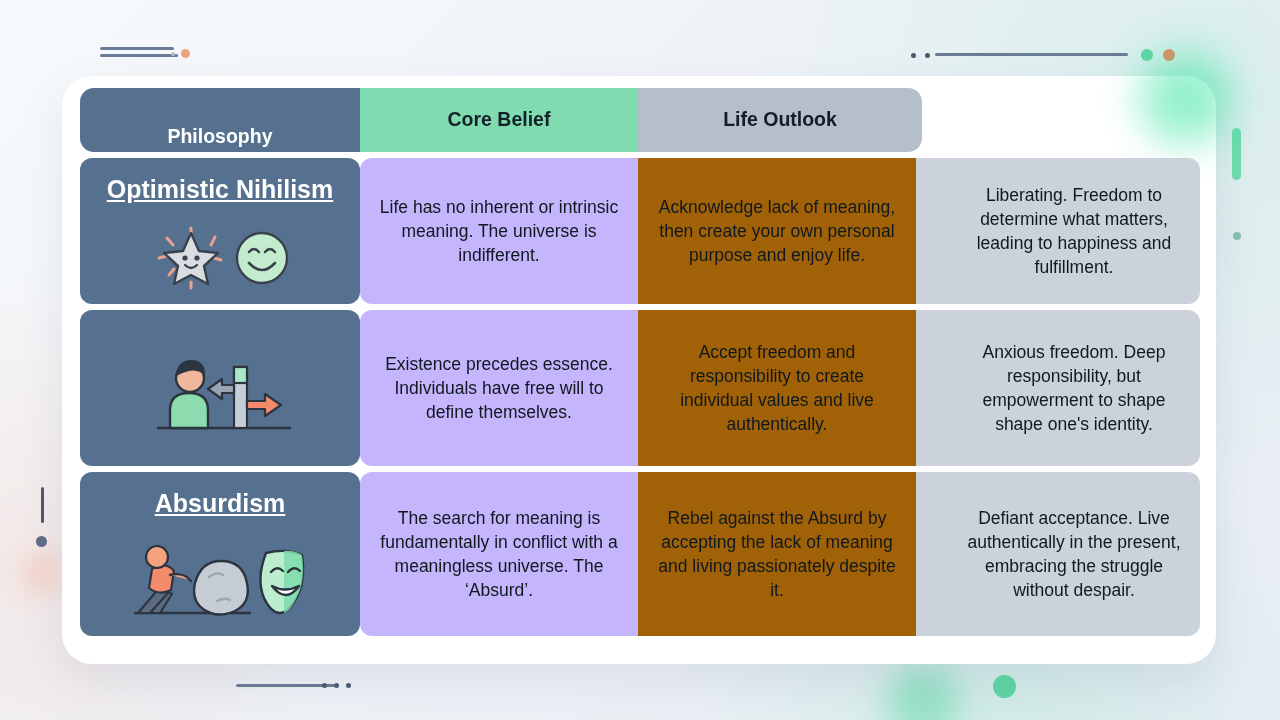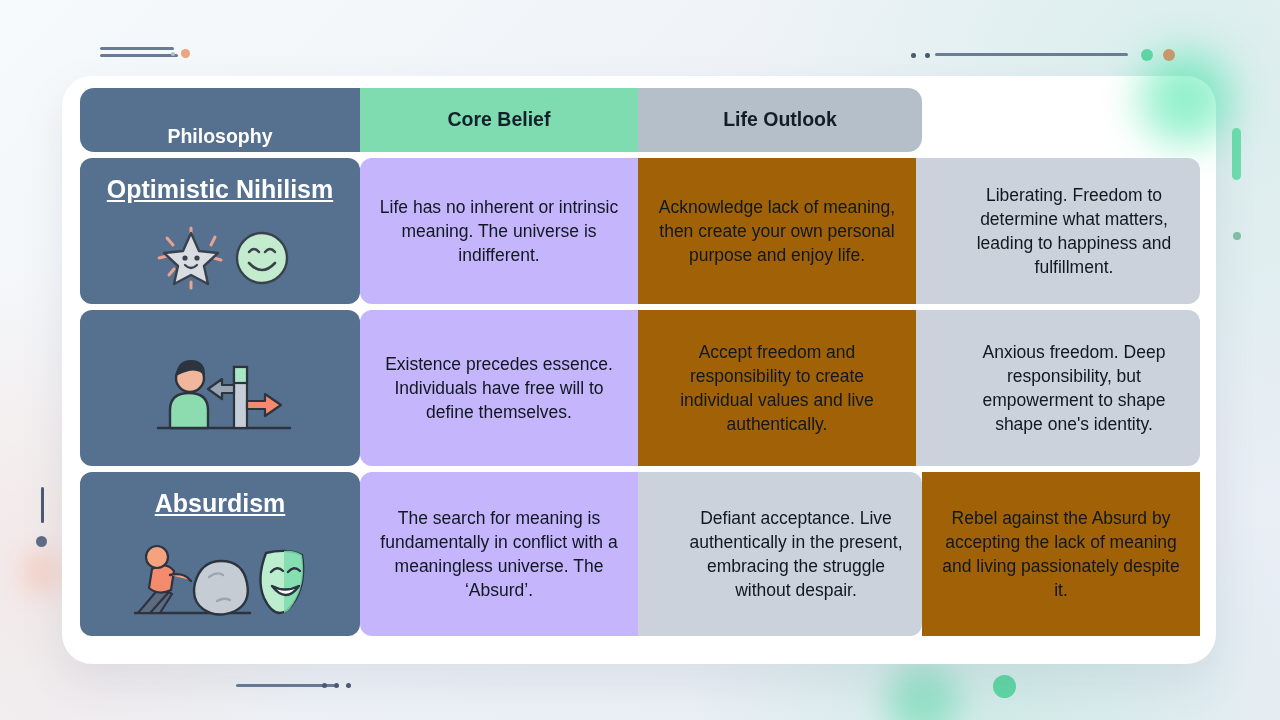--- a/index.html
+++ b/index.html
@@ -330,21 +330,21 @@
             <path d="M146 41 q6 -7 12 -1" fill="none" stroke="#2c3440" stroke-width="2.4" stroke-linecap="round"></path>
             <path d="M163 41 q6 -7 12 -1" fill="none" stroke="#2c3440" stroke-width="2.4" stroke-linecap="round"></path>
             <path d="M147 55 q14 18 27 0 q-14 7 -27 0 Z" fill="#ffffff" stroke="#2c3440" stroke-width="2.4" stroke-linejoin="round"></path>
           </g>
         </svg>
       </div>
     </div>
     <div class="cell cell-belief">
       <span>The search for meaning is fundamentally in conflict with a meaningless universe. The ‘Absurd’.</span>
     </div>
+    <div class="cell cell-response">
+      <span>Rebel against the Absurd by accepting the lack of meaning and living passionately despite it.</span>
+    </div>
     <div class="cell cell-outlook">
       <span>Defiant acceptance. Live authentically in the present, embracing the struggle without despair.</span>
     </div>
-    <div class="cell cell-response">
-      <span>Rebel against the Absurd by accepting the lack of meaning and living passionately despite it.</span>
-    </div>
   </div>
 
 </div>
 
 </body></html>

